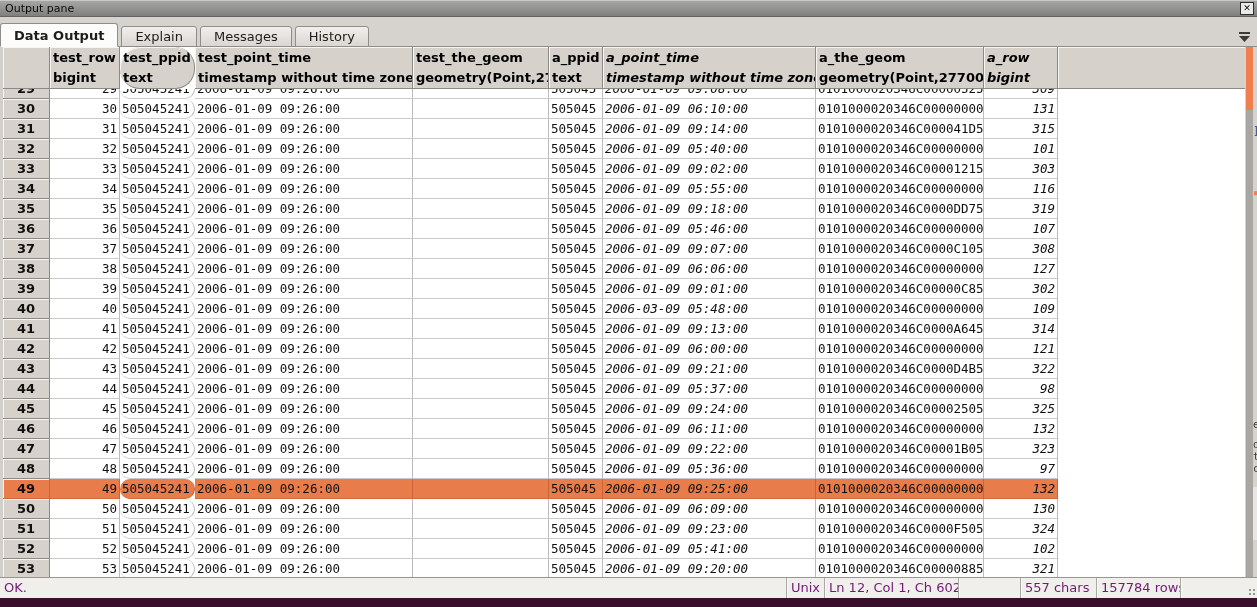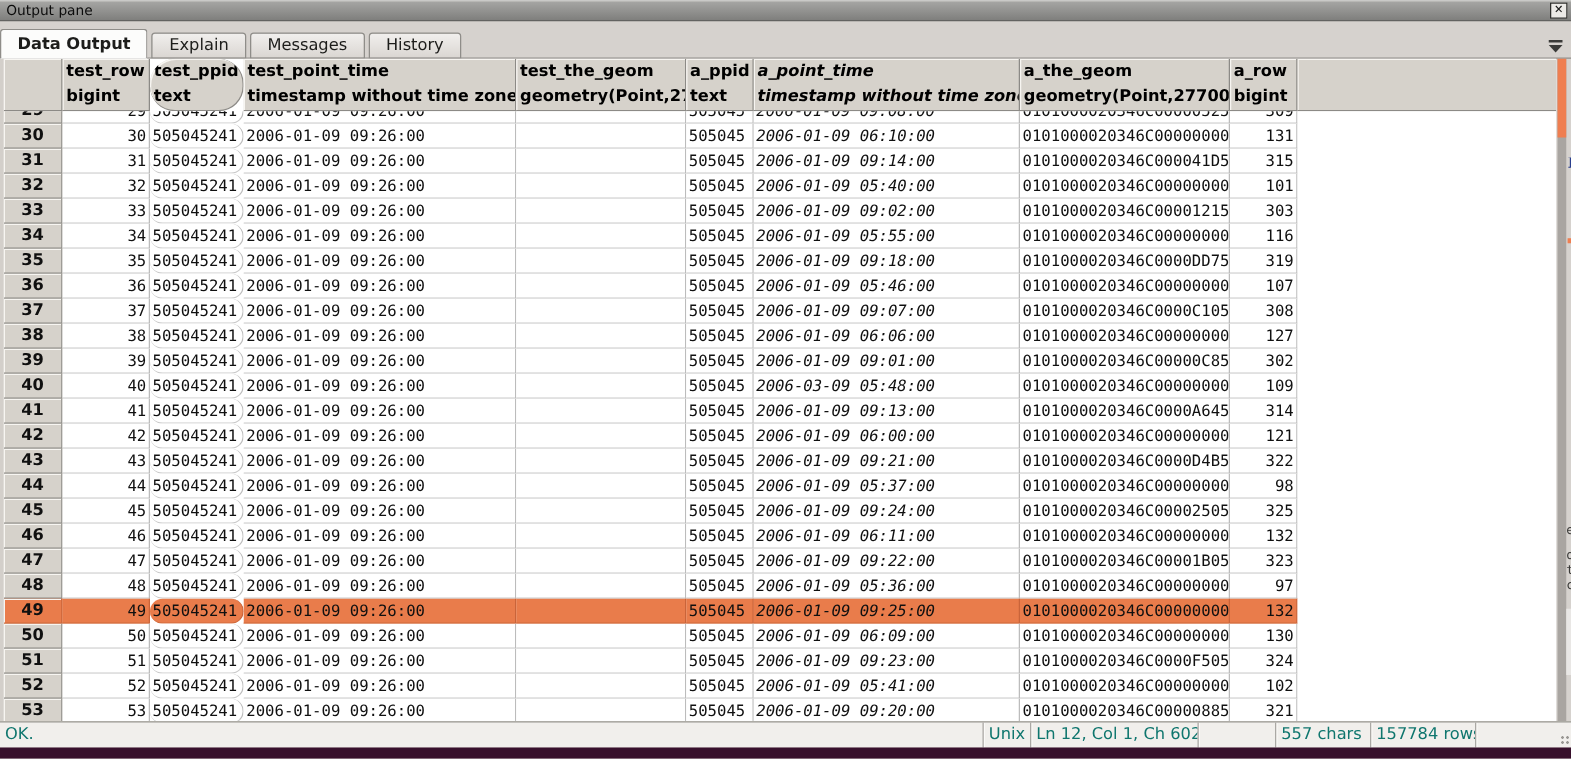--- a/index.html
+++ b/index.html
@@ -68,34 +68,34 @@
     font-family:"DejaVu Sans","Liberation Sans",sans-serif;
     font-weight:bold;font-size:13px;text-align:center;
     background:#d6d2cb;border-right:1px solid #8c8a86;border-bottom:1px solid #8c8a86;
     box-shadow:inset 1px 1px 0 #f7f5f1;
   }
   .filler-cell{flex:1;border-right:none;border-bottom:none;background:#fff;}
   .row.selected .cell{background:var(--sel,#e97c4b);border-bottom-color:#d06a3c;border-right-color:#c9643a;}
   .row.selected .label-cell{background:var(--sel,#e97c4b);}
   .row.selected .filler-cell{background:#fff;}
   .c0{width:47px;} .w1{width:70px;} .w2{width:75px;border-radius:20px;} .w3{width:218px;} .w4{width:136px;}
-  .w5{width:54px;} .w6{width:213px;font-style:italic;} .w7{width:168px;} .w8{width:54px;}
+  .w5{width:54px;} .w6{width:213px;font-style:italic;} .w7{width:168px;} .w8{width:74px;font-style:italic;}
   
   #vscroll{position:absolute;left:1246px;top:47px;width:7px;height:530px;background:#a9a5a1;}
   #vscroll-thumb{position:absolute;left:0;top:0;width:7px;height:63px;background:var(--thumb,#ef7e50);}
   
   #edge-strip{position:absolute;left:1253px;top:0;width:4px;height:607px;overflow:hidden;}
   .edge-frag{position:absolute;left:0;width:4px;overflow:hidden;font-size:10px;line-height:10px;
     font-family:"DejaVu Sans Mono","Liberation Mono",monospace;}
   #edge-pale{position:absolute;left:1253px;top:487px;width:4px;height:53px;background:#e9e7e5;}
   
   #statusbar{
     position:absolute;left:0;top:577px;width:1257px;height:21px;box-sizing:border-box;
     background:#f1efec;border-top:1px solid #98968f;
-    display:flex;align-items:stretch;font-size:13px;color:#0f766e;
+    display:flex;align-items:stretch;font-size:13px;color:#701a75;
   }
   .scell{
     box-sizing:border-box;border-left:1px solid #aaa8a4;box-shadow:inset 1px 0 0 #fbfaf8;
     padding:1px 4px 0 4px;line-height:18px;white-space:pre;overflow:hidden;
   }
   .scell.ok{flex:1;border-left:none;box-shadow:none;}
   .s-unix{width:38px;} .s-pos{width:134px;} .s-blank{width:62px;}
   .s-chars{width:76px;} .s-rows{width:84px;} .s-ms{width:77px;position:relative;}
   #resize-grip{position:absolute;right:1px;bottom:2px;width:8px;height:8px;
     background-image:radial-gradient(#9a9894 1px,transparent 1.2px);

